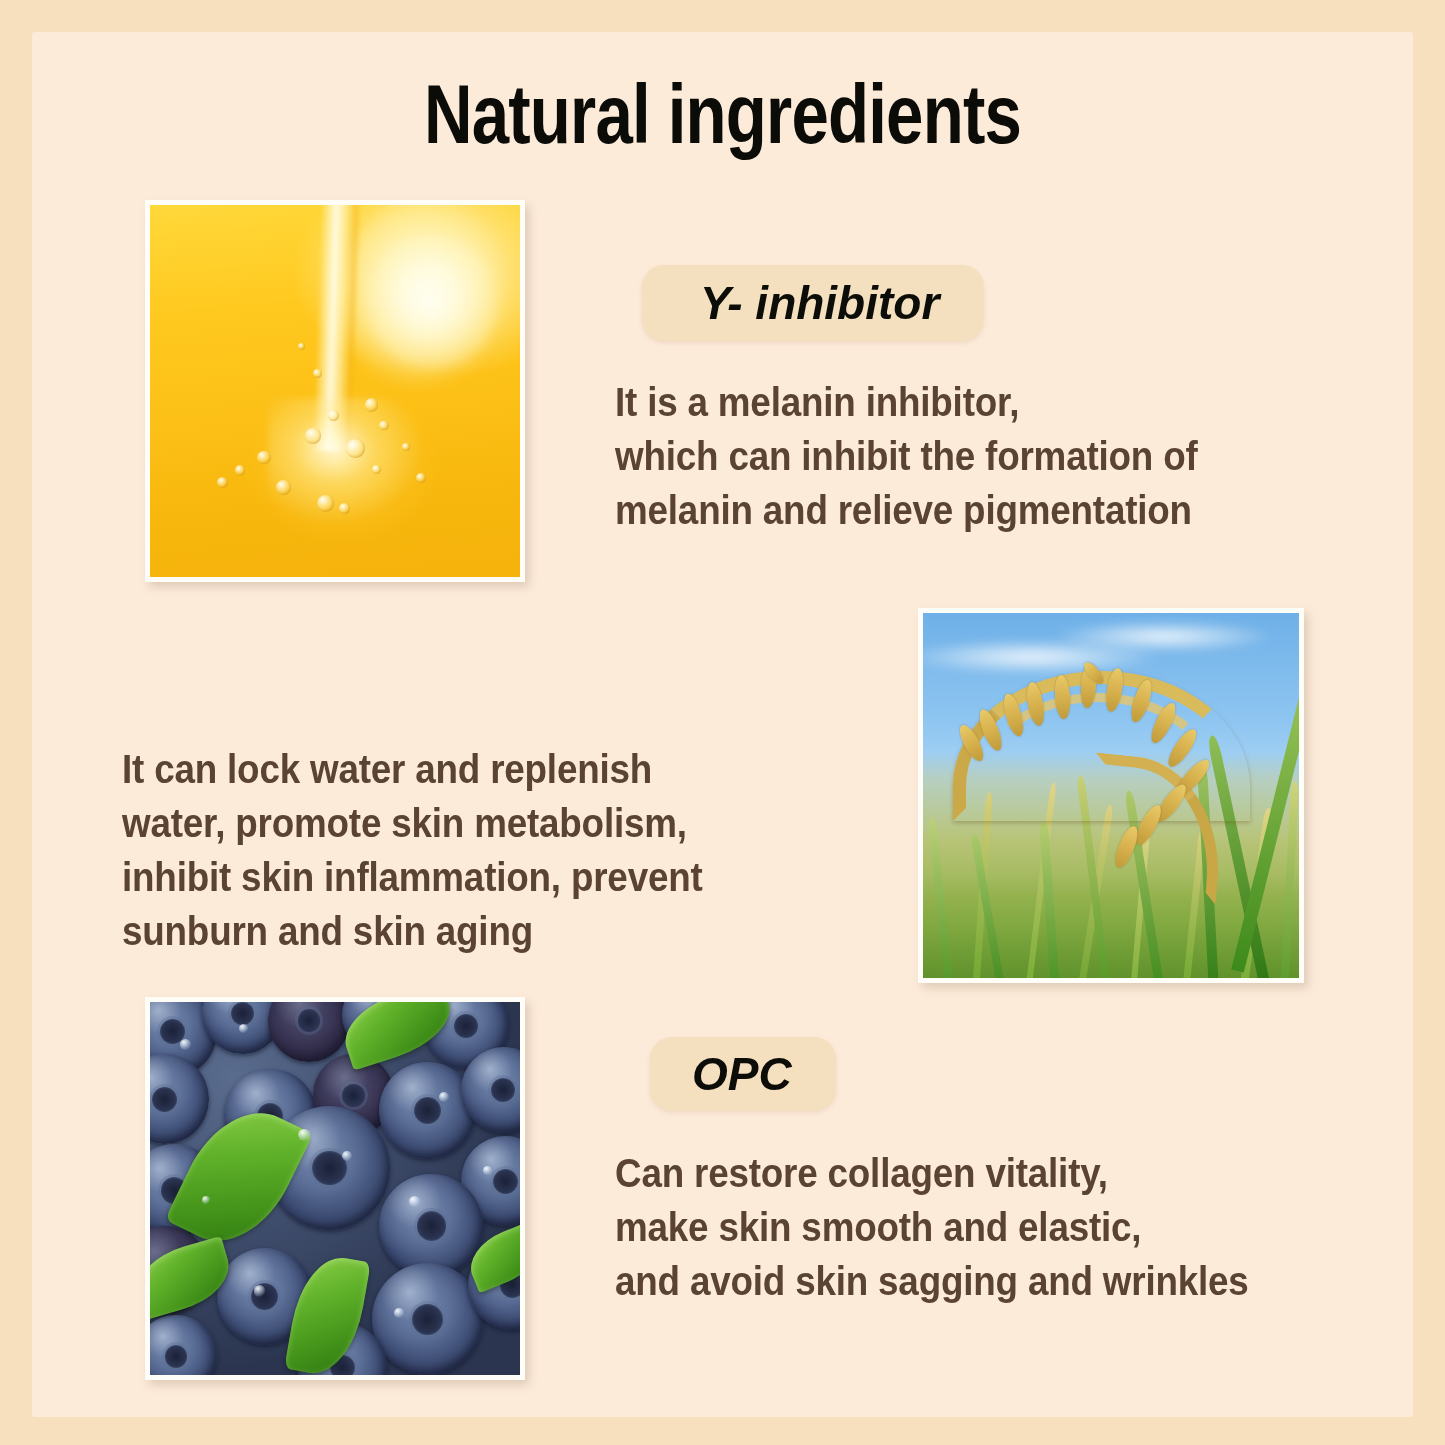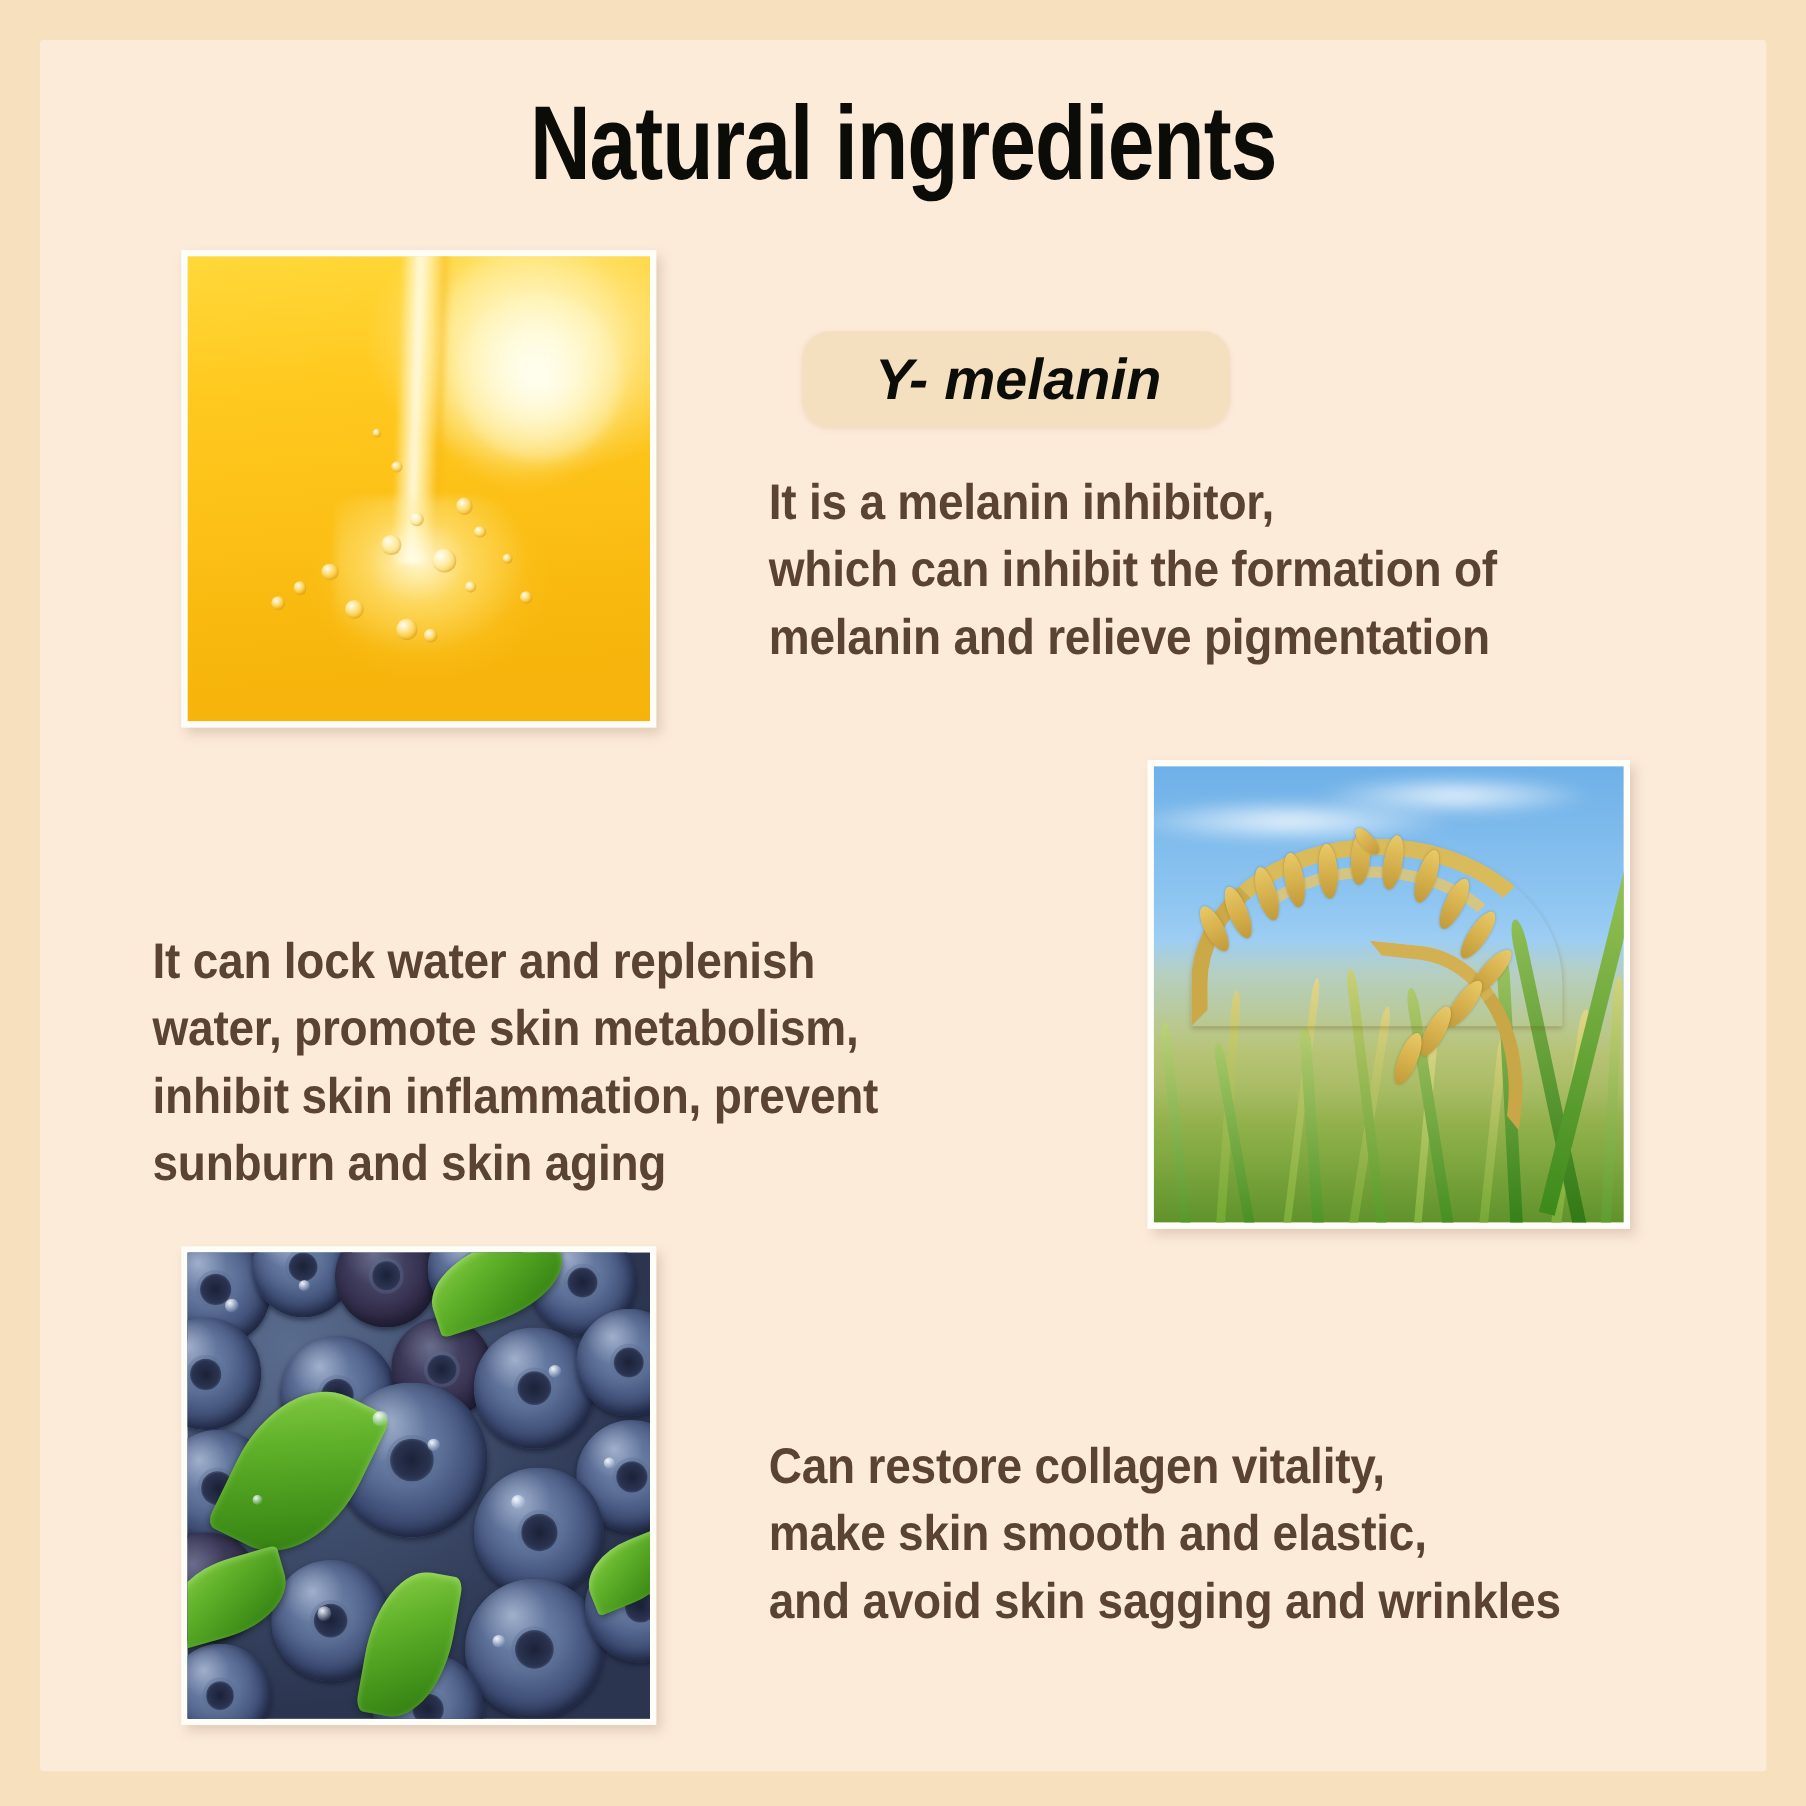--- a/index.html
+++ b/index.html
@@ -236,21 +236,21 @@
     <div class="bub" style="left:45%;top:78%;width:4.6%;height:4.6%;"></div>
     <div class="bub" style="left:51%;top:80%;width:3.0%;height:3.0%;"></div>
     <div class="bub" style="left:60%;top:70%;width:2.4%;height:2.4%;"></div>
     <div class="bub" style="left:68%;top:64%;width:2.2%;height:2.2%;"></div>
     <div class="bub" style="left:72%;top:72%;width:2.6%;height:2.6%;"></div>
     <div class="bub" style="left:40%;top:37%;width:2.0%;height:2.0%;"></div>
     <div class="bub" style="left:44%;top:44%;width:2.4%;height:2.4%;"></div>
   </div>
 
   <div class="badge" id="badge-oryzanol">
-    <span>Y- melanin</span>
+    <span>Y- inhibitor</span>
   </div>
   <div class="body-copy" id="copy-oryzanol">It is a melanin inhibitor,
 which can inhibit the formation of
 melanin and relieve pigmentation</div>
 
   <div class="body-copy" id="copy-oryzasativa">It can lock water and replenish
 water, promote skin metabolism,
 inhibit skin inflammation, prevent
 sunburn and skin aging</div>
 
@@ -290,20 +290,23 @@
     <div class="grain-head" style="left:56%;top:18%;width:4%;height:12%;transform:rotate(18deg);"></div>
     <div class="grain-head" style="left:62%;top:24%;width:4%;height:12%;transform:rotate(26deg);"></div>
     <div class="grain-head" style="left:67%;top:31%;width:4%;height:12%;transform:rotate(34deg);"></div>
     <div class="grain-head" style="left:70%;top:39%;width:4%;height:12%;transform:rotate(42deg);"></div>
     <div class="grain-head" style="left:64%;top:46%;width:4%;height:12%;transform:rotate(36deg);"></div>
     <div class="grain-head" style="left:58%;top:52%;width:4%;height:12%;transform:rotate(28deg);"></div>
     <div class="grain-head" style="left:52%;top:58%;width:4%;height:12%;transform:rotate(22deg);"></div>
     <div class="grain-head" style="left:44%;top:13%;width:3%;height:7%;transform:rotate(-40deg);"></div>
   </div>
 
+  <div class="badge" id="badge-opc">
+    <span>OPC</span>
+  </div>
   <div class="body-copy" id="copy-opc">Can restore collagen vitality,
 make skin smooth and elastic,
 and avoid skin sagging and wrinkles</div>
 
   <div class="photo" id="photo-berry">
     <div class="layer berry-base"></div>
 
     <div class="bb" style="left:-6%;top:-4%;width:24%;height:24%;"></div>
     <div class="bb" style="left:14%;top:-8%;width:22%;height:22%;"></div>
     <div class="bb dark" style="left:32%;top:-6%;width:22%;height:22%;"></div>

